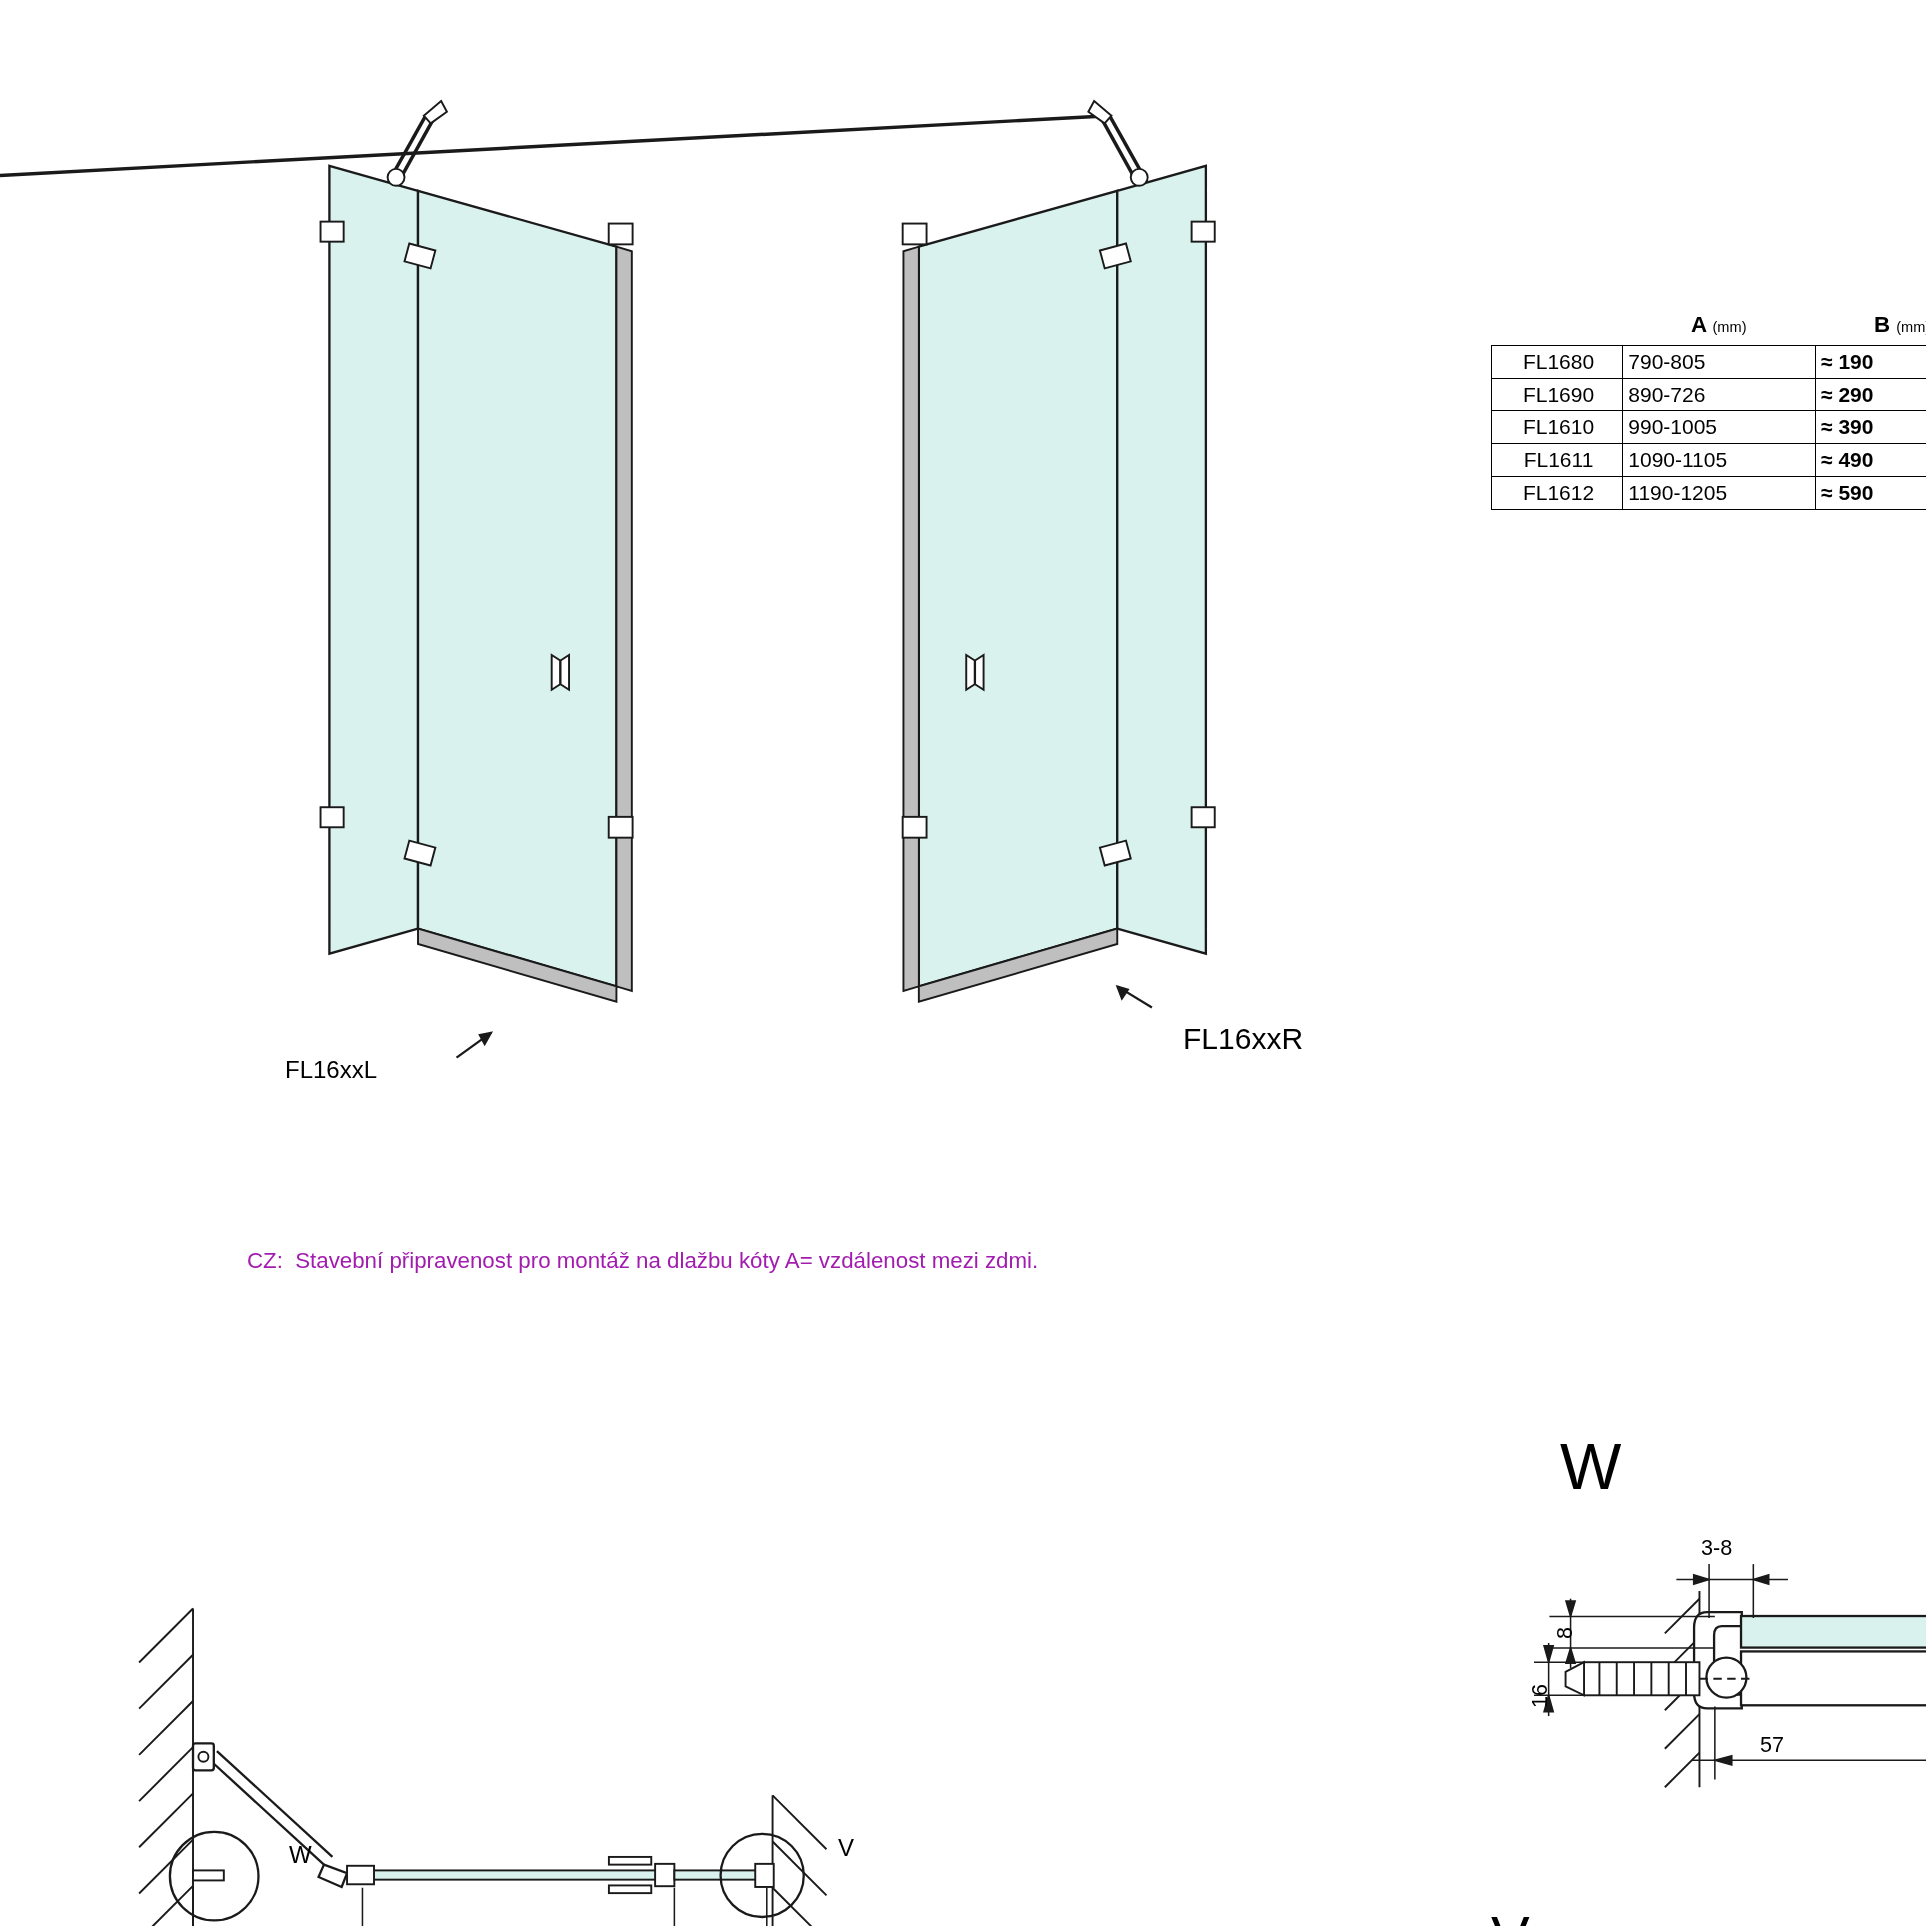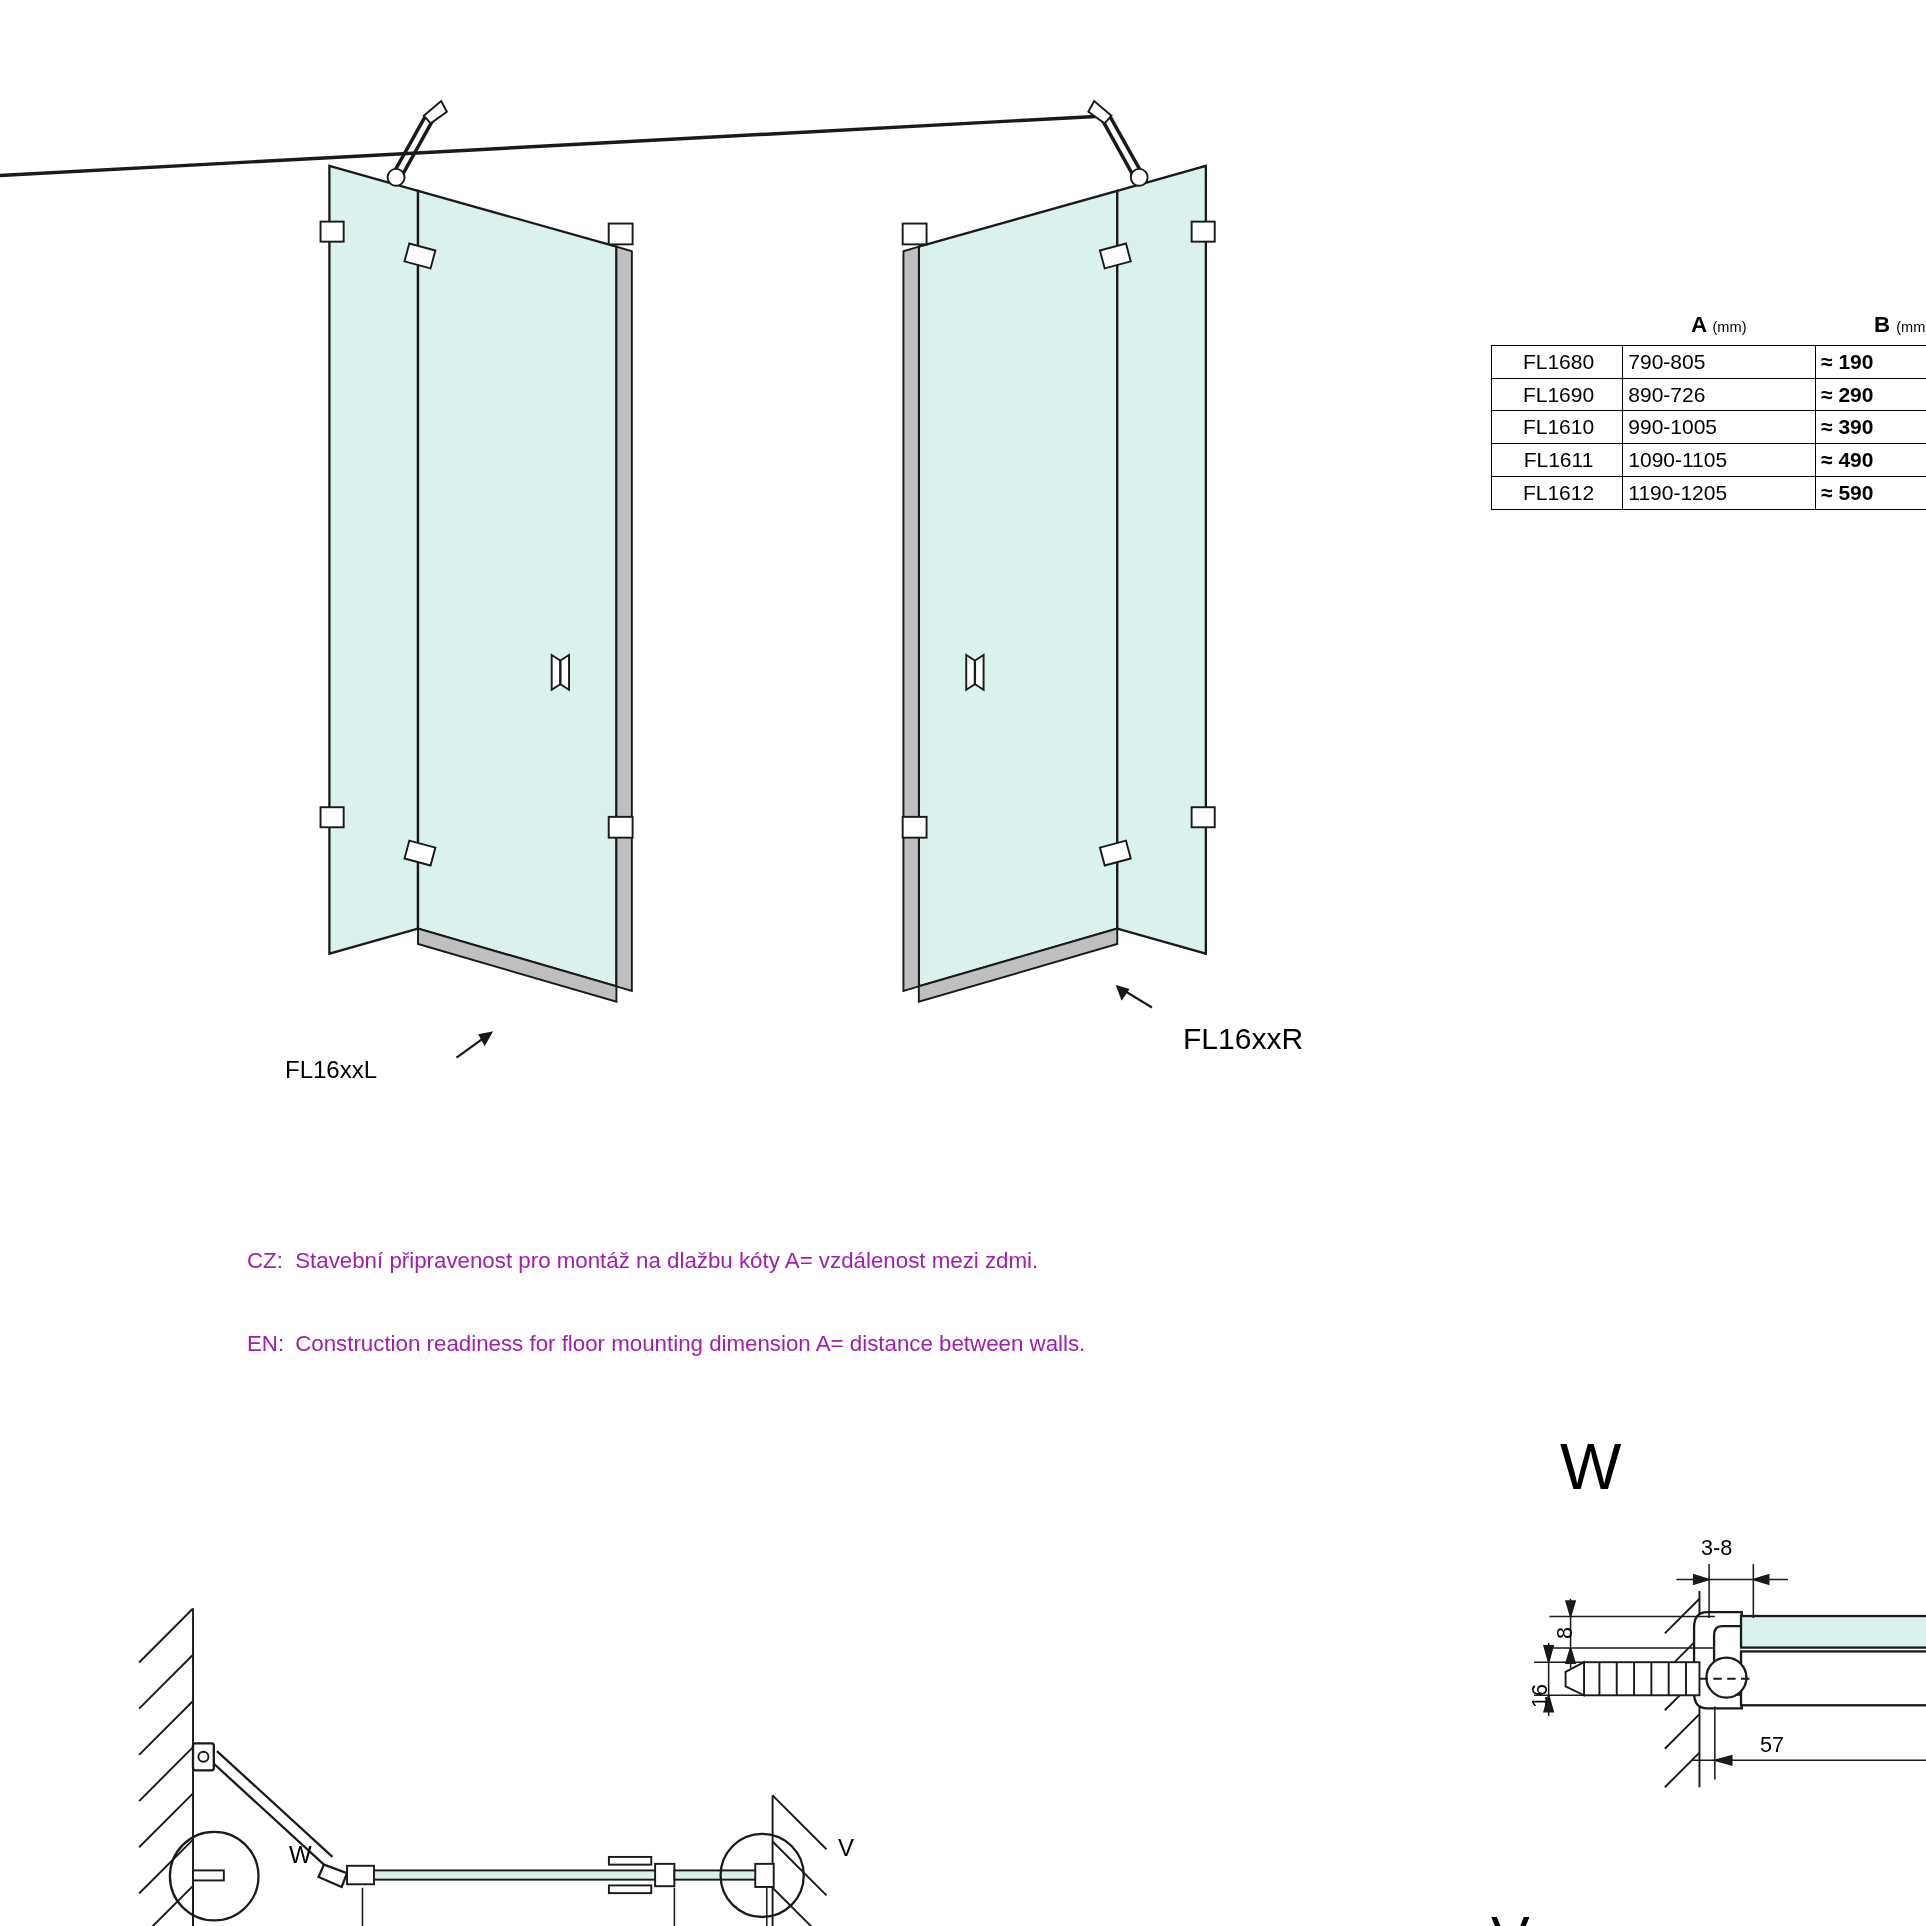--- a/index.html
+++ b/index.html
@@ -200,24 +200,20 @@
           <td class="bcol">≈ 590</td>
         </tr>
       </tbody>
     </table>
   </div>
 
   <div class="note" style="left:247px; top:1248px;">
     <span class="lang">CZ:</span>
     <span>Stavební připravenost pro montáž na dlažbu kóty A= vzdálenost mezi zdmi.</span>
   </div>
-  <div class="note" style="left:247px; top:1331px;">
-    <span class="lang">EN:</span>
-    <span>Construction readiness for floor mounting dimension A= distance between walls.</span>
-  </div>
 
   <svg class="abs" style="left:116px; top:1541px;" width="1136" height="809" viewBox="0 0 2950 2100">
 
     <g stroke="#1a1a1a" stroke-width="5" fill="none">
       <line x1="200" y1="175" x2="200" y2="1180"></line>
       <line x1="200" y1="175" x2="60" y2="315"></line>
       <line x1="200" y1="295" x2="60" y2="435"></line>
       <line x1="200" y1="415" x2="60" y2="555"></line>
       <line x1="200" y1="535" x2="60" y2="675"></line>
       <line x1="200" y1="655" x2="60" y2="795"></line>

